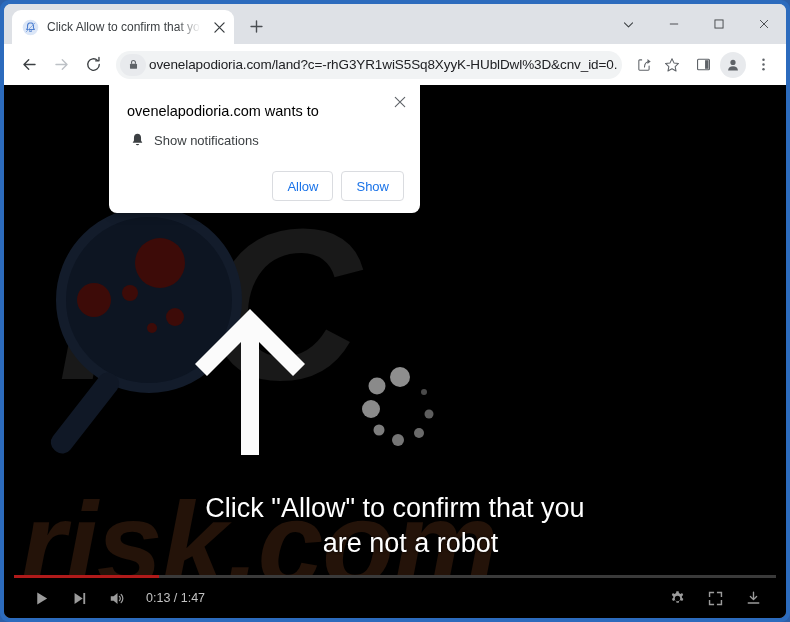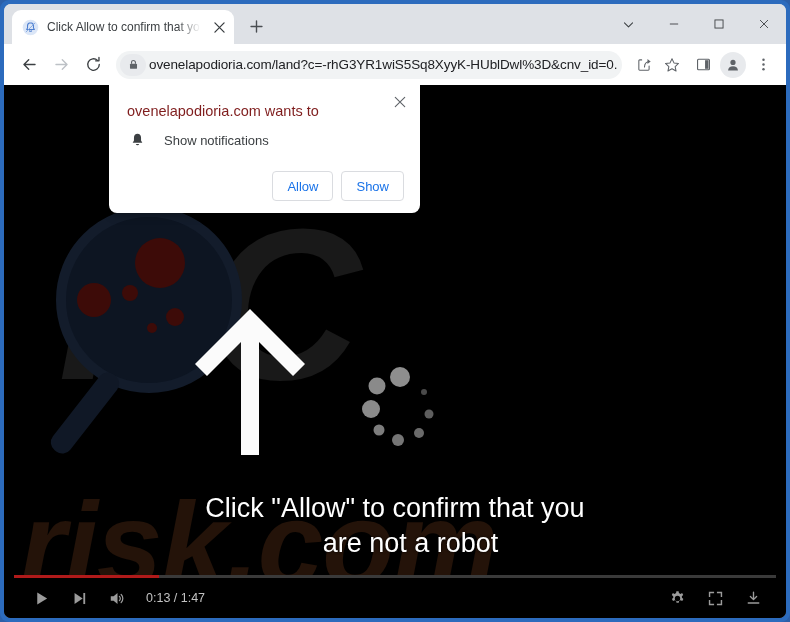--- a/index.html
+++ b/index.html
@@ -222,25 +222,25 @@
   .perm-close {
     position: absolute;
     right: 9px; top: 6px;
     width: 22px; height: 22px;
     display: flex; align-items: center; justify-content: center;
     color: #5f6368;
     font-size: 15px;
   }
   .perm-title {
     font-size: 14.5px;
-    color: #7f1d1d;
+    color: #000000;
     margin-top: 4px;
     margin-bottom: 13px;
   }
-  .perm-row { display: flex; align-items: center; gap: 18px; padding-left: 2px; }
+  .perm-row { display: flex; align-items: center; gap: 8px; padding-left: 2px; }
   .perm-bell { width: 17px; height: 17px; flex: 0 0 17px; display: block; }
   .perm-label { font-size: 13px; color: #3c4043; }
   .perm-actions {
     display: flex; justify-content: flex-end; gap: 8px;
     margin-top: 22px;
   }
   .perm-btn {
     min-width: 58px;
     height: 30px;
     padding: 0 14px;

